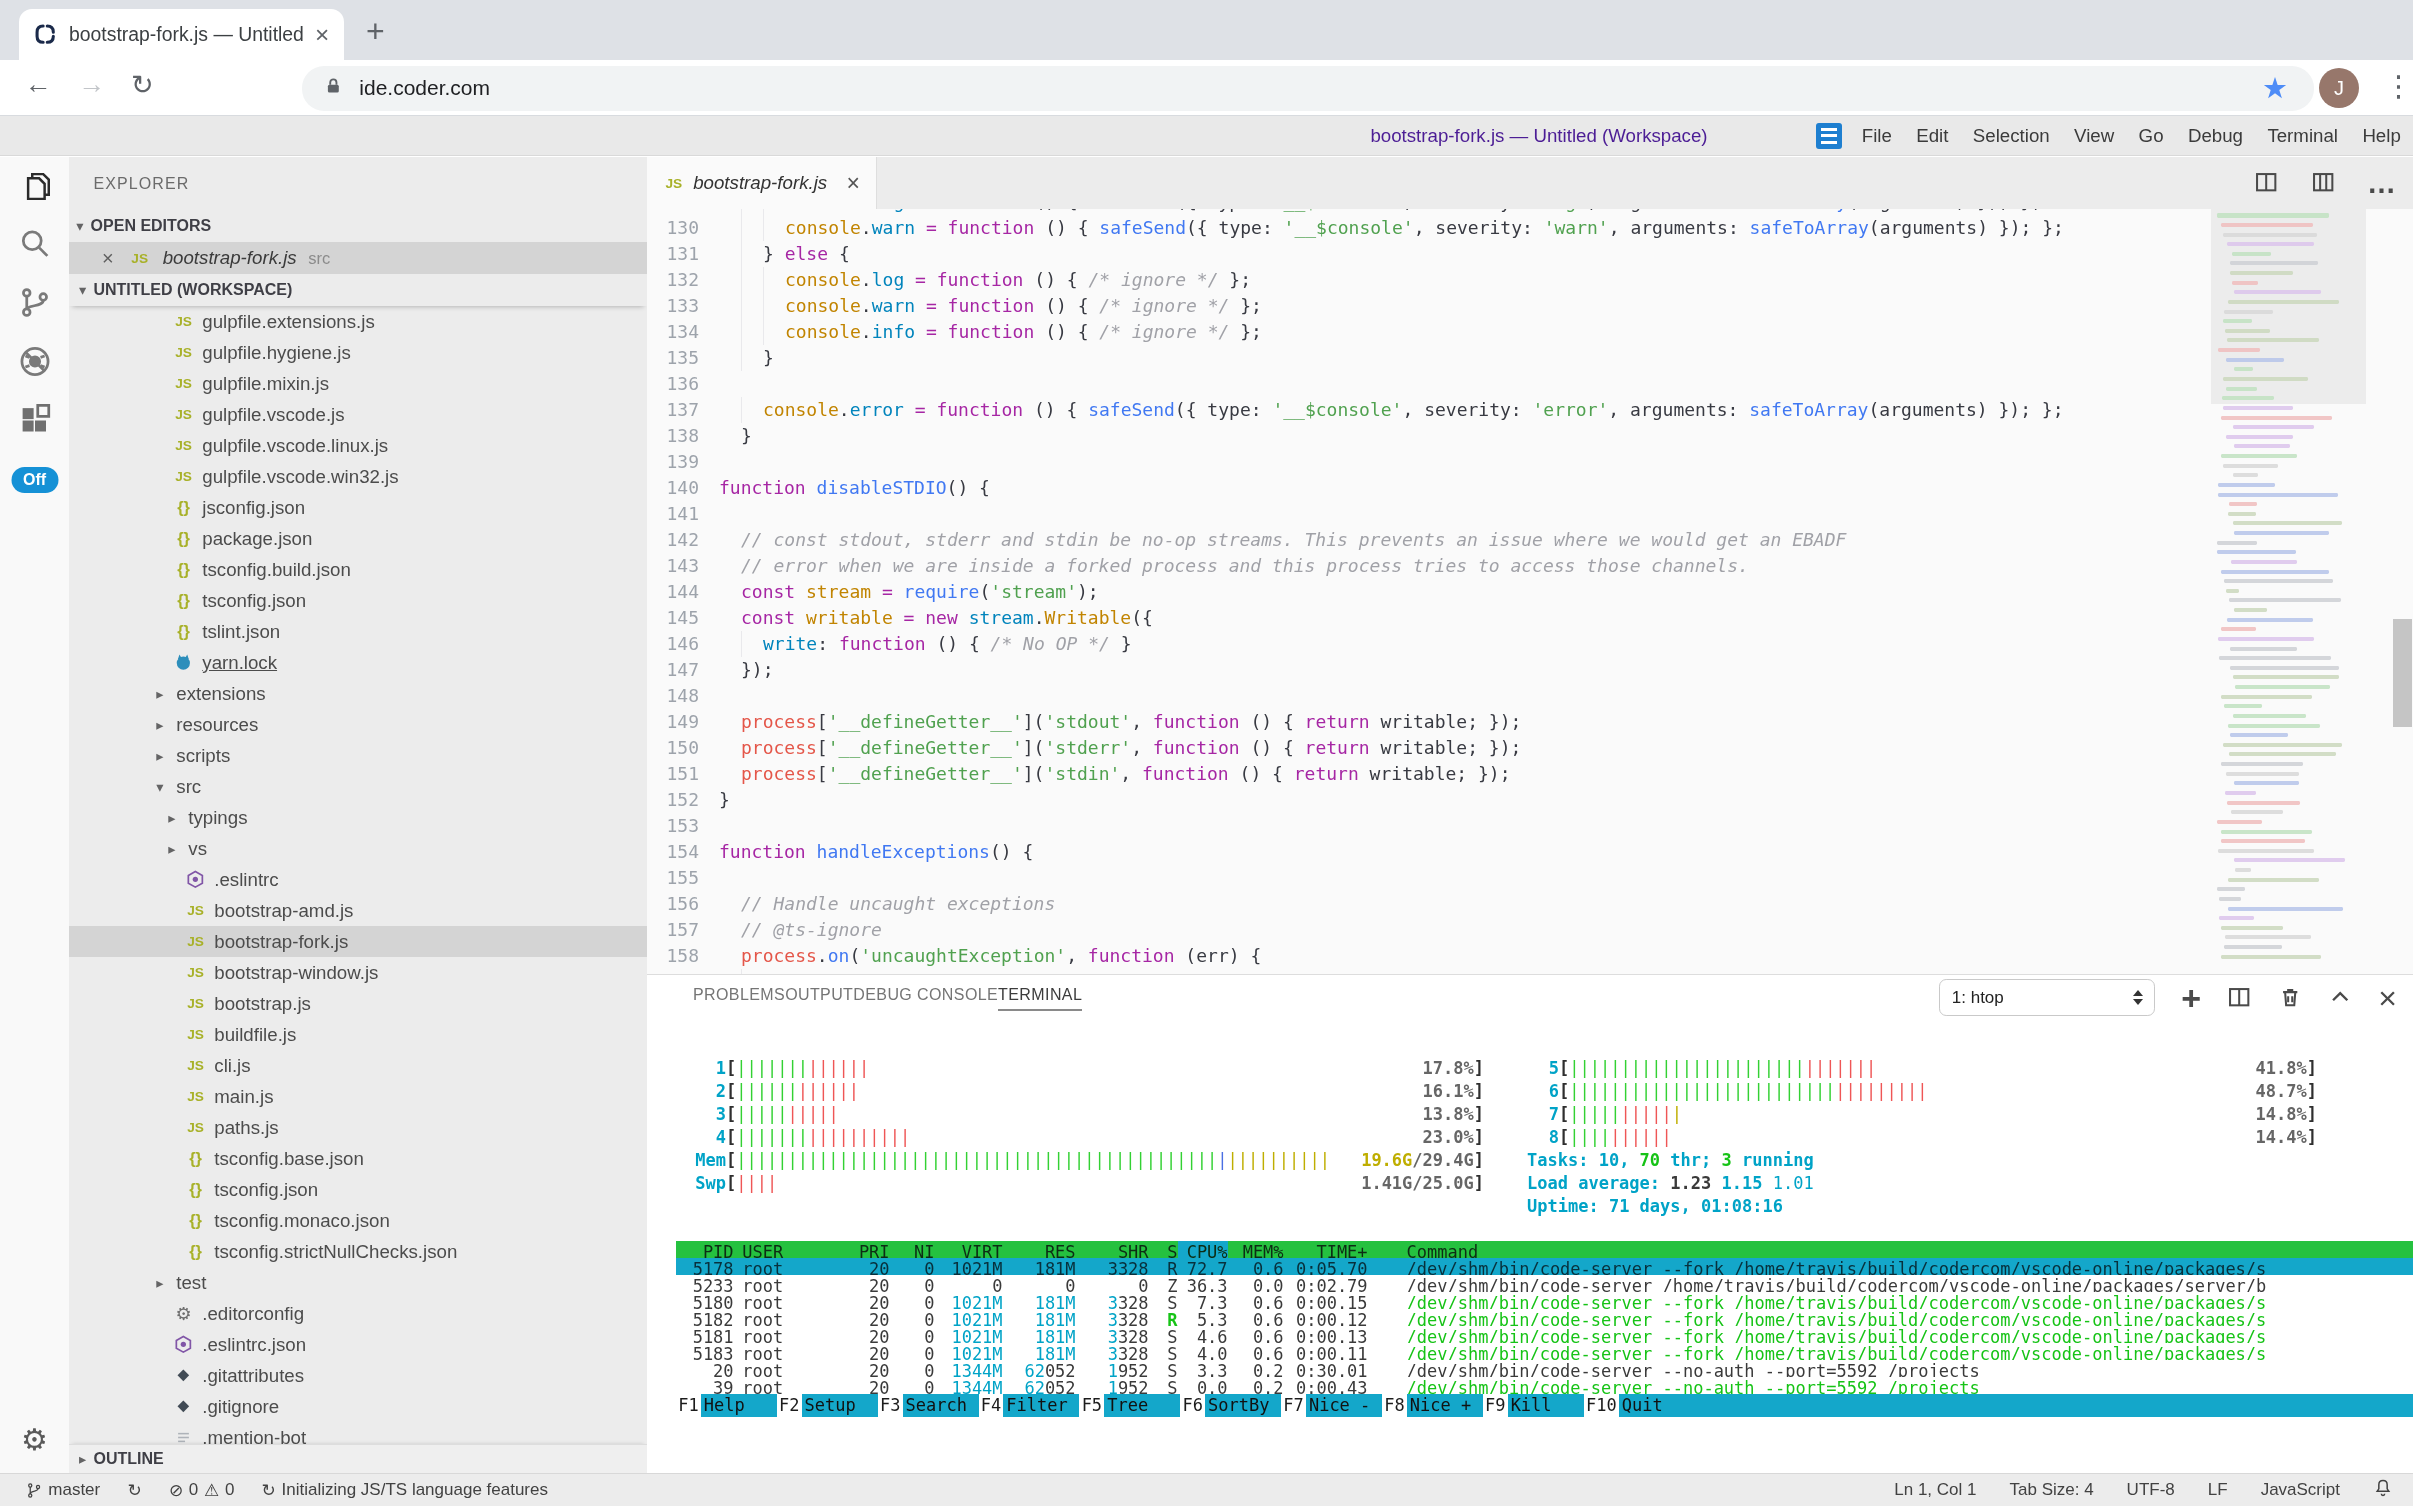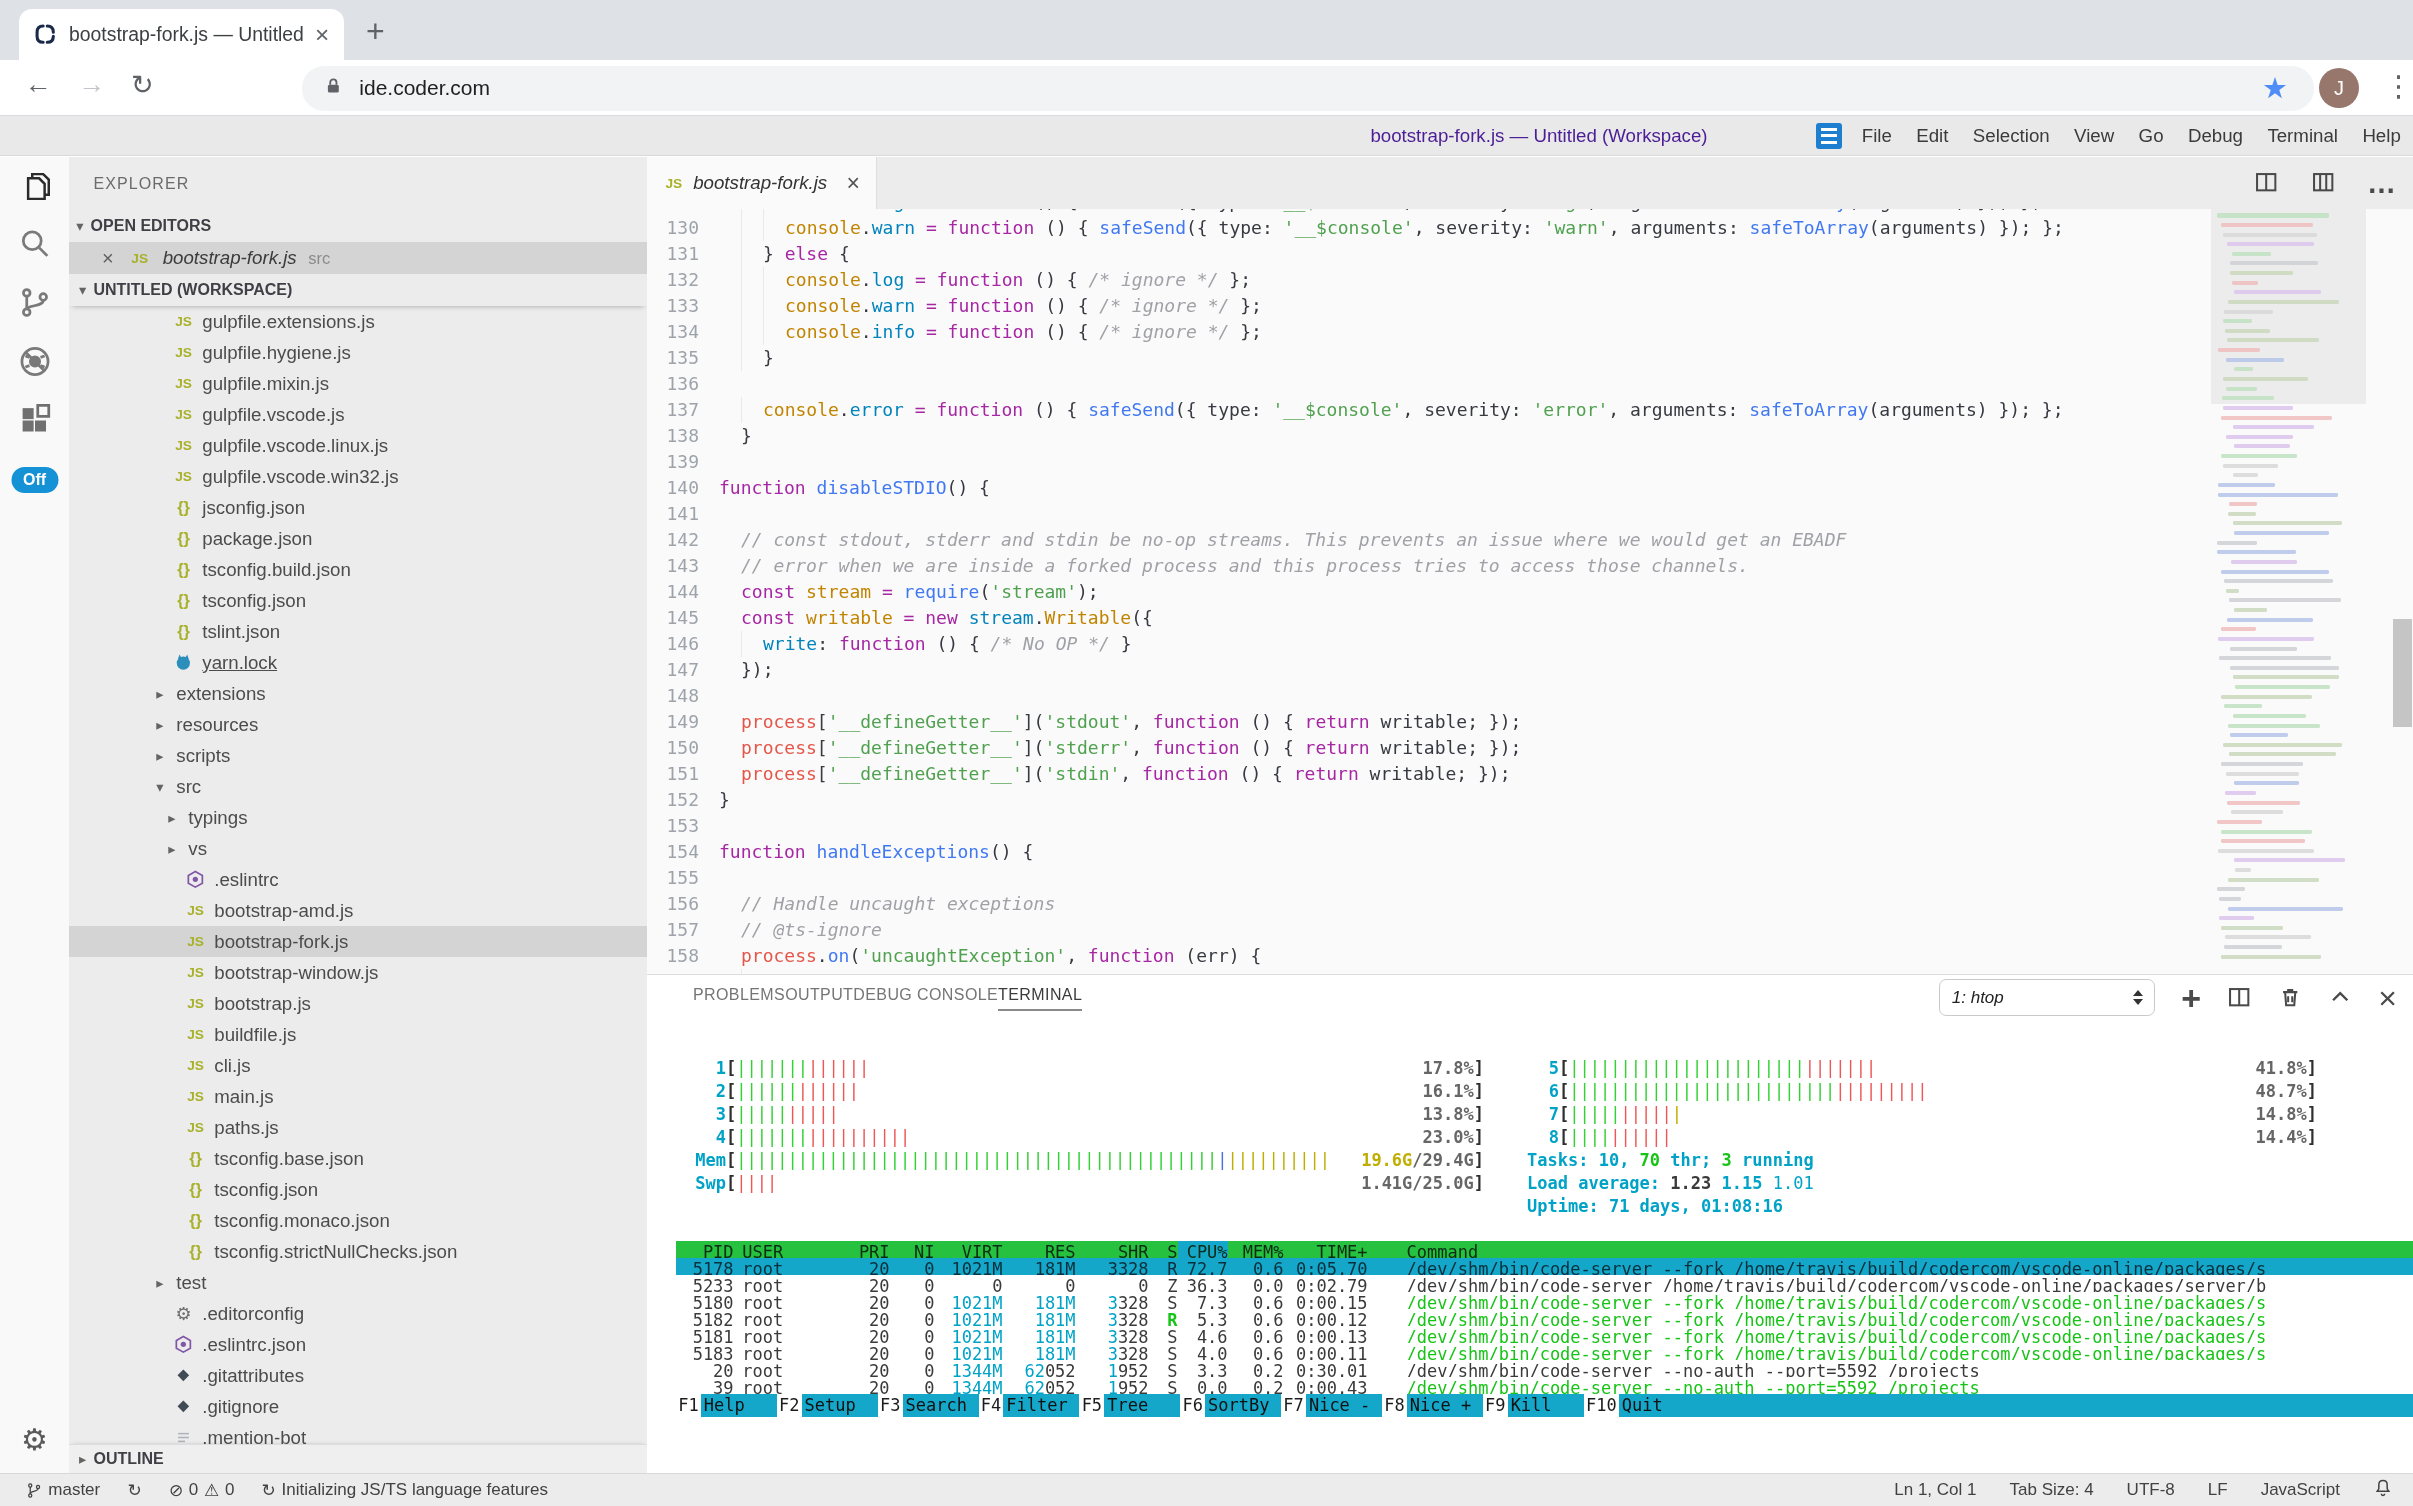--- a/index.html
+++ b/index.html
@@ -102,21 +102,21 @@
   
   .panel { position:absolute; left:647px; right:0; bottom:0; height:499px; background:#fff;
     border-top:0.7px solid #ddd; }
   .panel-header { position:absolute; top:0; left:0; right:0; height:39px; }
   #panel-tabs { display:flex; align-items:center; height:39px; padding-left:46px; }
   .panel-tab { font-size:16px; color:#757575; letter-spacing:0.4px; position:relative; }
   .panel-tab.active { color:#3c3c3c; }
   .panel-tab.active:after { content:""; position:absolute; left:0; right:0; bottom:-7.2px; height:1.4px; background:#8a8a8a; }
   .term-actions { position:absolute; right:16px; top:4.3px; display:flex; align-items:center; gap:26px; }
   .term-select { width:216px; height:37px; border:1.4px solid #c9c9c9; border-radius:7.2px; background:#fff;
-    display:flex; align-items:center; padding:0 11.5px; font-size:17px; color:#222; position:relative;font-style:italic; }
+    display:flex; align-items:center; padding:0 11.5px; font-size:17px; color:#222; position:relative; }
   .spin { margin-left:auto; display:flex; flex-direction:column; gap:2.9px; }
   .spin i { width:0; height:0; border-left:5px solid transparent; border-right:5px solid transparent; }
   .spin .up { border-bottom:6.5px solid #333; } .spin .dn { border-top:6.5px solid #333; }
   .p-ic { color:#4a4a4a; } .p-ic svg { width:24.4px; height:24.4px; }
   .p-plus { font-size:34px; font-weight:bold; color:#4a4a4a; line-height:24.4px; }
   .p-x { font-size:32px; color:#4a4a4a; line-height:24.4px; }
 
   .term { position:absolute; top:39px; left:0; right:0; bottom:0; padding:43px 0 0 47px;
     font-family:"DejaVu Sans Mono",monospace; font-size:17px; line-height:23px; color:#3a3a3a;
     white-space:pre; overflow:hidden; }

